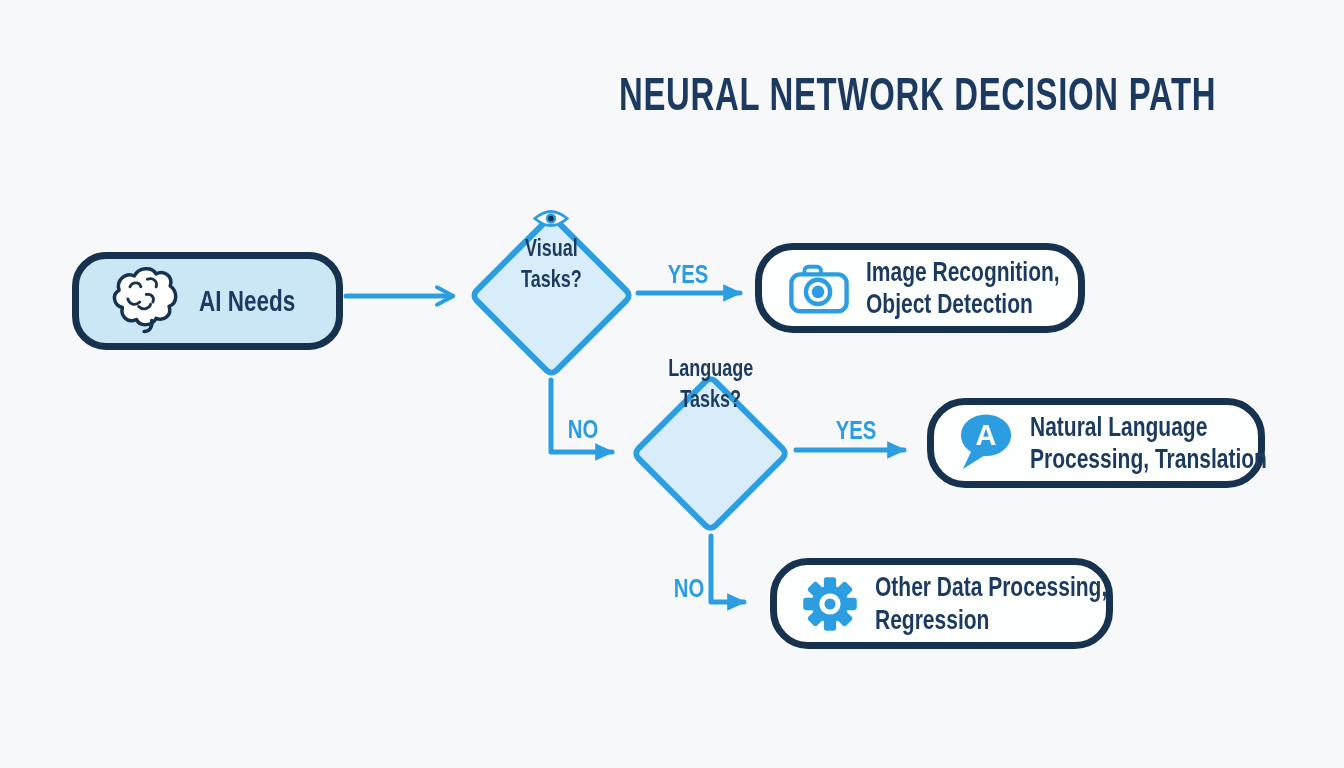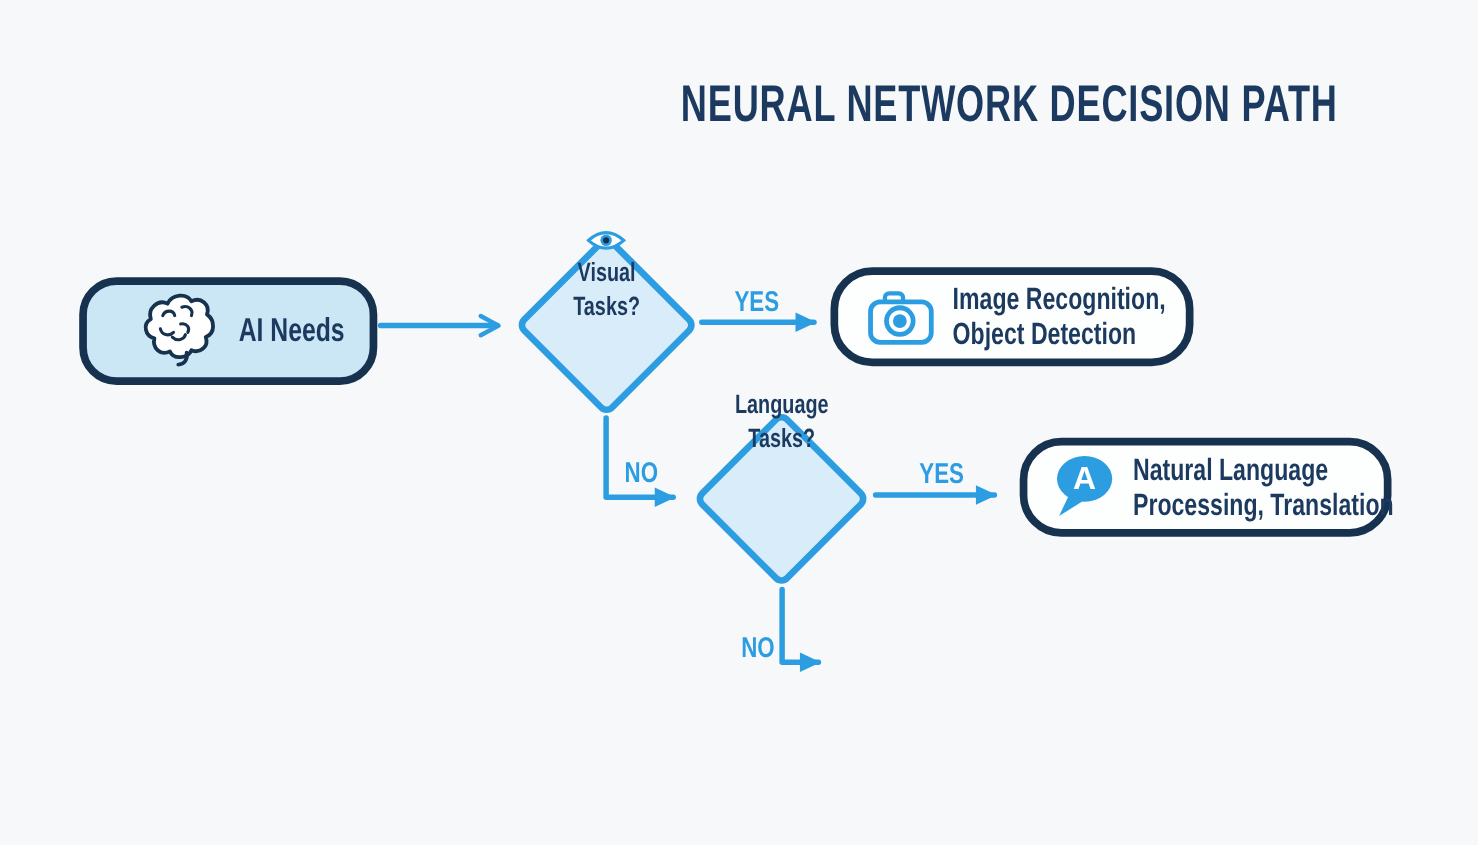--- a/index.html
+++ b/index.html
@@ -17,21 +17,21 @@
   .edge-line { stroke:#2d9de2; stroke-width:5; fill:none; stroke-linecap:round; stroke-linejoin:round; }
   .edge-label {
     position:absolute; width:60px; text-align:center; font-weight:bold;
     color:#2d9de2; font-size:26px; line-height:1;
     transform:scaleX(.78); transform-origin:center; white-space:nowrap;
   }
   .node {
     position:absolute; display:flex; align-items:center; box-sizing:border-box;
     border:7px solid #16324f;
   }
-  .node-start { left:72px; top:252px; width:271px; height:98px; background:#cbe6f5; border-radius:34px; padding-left:44px; gap:18px;text-align:center; }
+  .node-start { left:72px; top:252px; width:271px; height:98px; background:#cbe6f5; border-radius:34px; padding-left:26px; gap:18px;text-align:center; }
   .node-image { left:755px; top:243px; width:330px; height:90px; background:#fdfefe; border-radius:38px; padding-left:26px; gap:16px; }
   .node-nlp   { left:927px; top:398px; width:338px; height:90px; background:#fdfefe; border-radius:38px; padding-left:24px; gap:16px; }
   .node-other { left:770px; top:558px; width:343px; height:91px; background:#fdfefe; border-radius:38px; padding-left:24px; gap:16px; }
   .node-label, .node-text {
     font-weight:bold; color:#1c3a5f; white-space:nowrap;
     transform:scaleX(.75); transform-origin:left center;
   }
   .node-label { font-size:30px; }
   .node-text  { font-size:28px; line-height:1.16; }
   .diamond {
@@ -140,14 +140,31 @@
       <ellipse cx="29" cy="25" rx="26" ry="21.5" fill="#2d9de2"></ellipse>
       <path d="M14,41 L5,60 L29,45 Z" fill="#2d9de2"></path>
       <text x="29" y="35" text-anchor="middle" font-size="30" font-weight="bold" fill="#ffffff" font-family="Liberation Sans, sans-serif">A</text>
     </svg>
     <div class="node-text">
       <div>Natural Language</div>
       <div>Processing, Translation</div>
     </div>
   </div>
 
+  <div class="node node-other">
+    <svg class="icon" width="58" height="58" viewBox="-26 -26 52 52">
+      <g fill="#2d9de2">
+        <rect x="-5.5" y="-24" width="11" height="48" rx="2.5"></rect>
+        <rect x="-5.5" y="-24" width="11" height="48" rx="2.5" transform="rotate(45)"></rect>
+        <rect x="-5.5" y="-24" width="11" height="48" rx="2.5" transform="rotate(90)"></rect>
+        <rect x="-5.5" y="-24" width="11" height="48" rx="2.5" transform="rotate(135)"></rect>
+        <circle r="16.5"></circle>
+      </g>
+      <circle r="9.5" fill="#fdfefe"></circle>
+      <circle r="5" fill="#2d9de2"></circle>
+    </svg>
+    <div class="node-text">
+      <div>Other Data Processing,</div>
+      <div>Regression</div>
+    </div>
+  </div>
 
 </div>
 
 </body></html>

